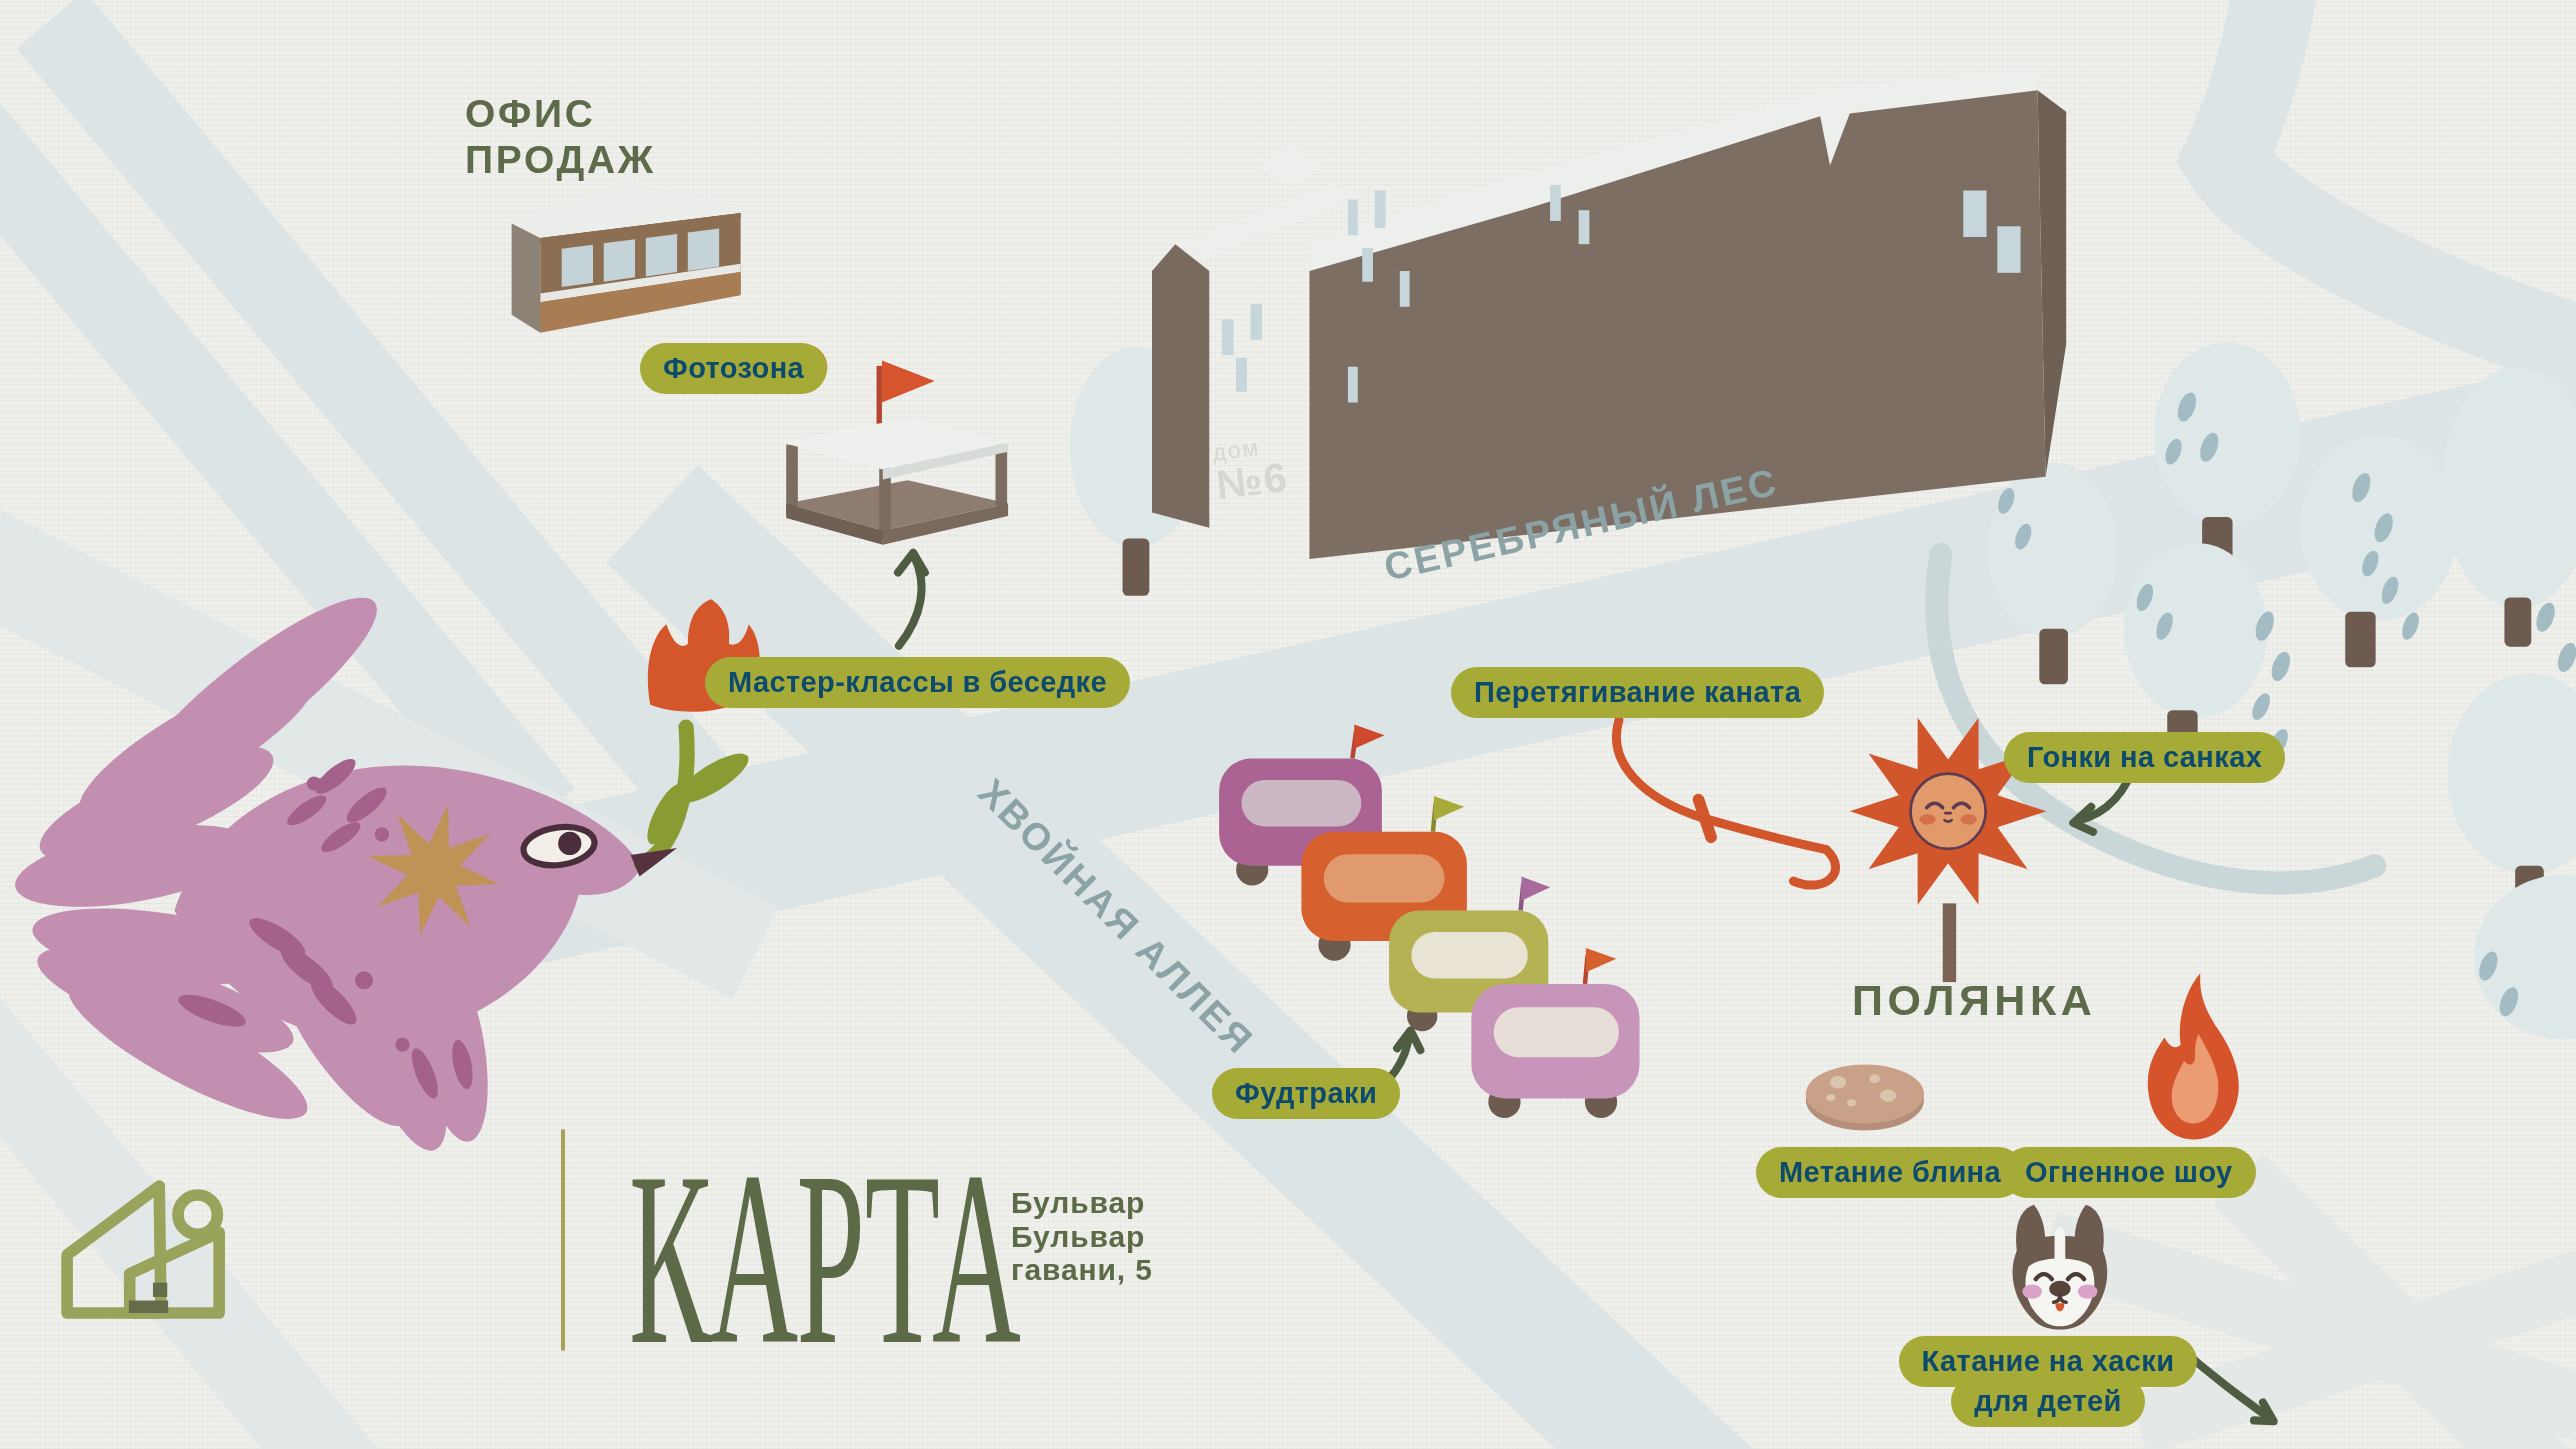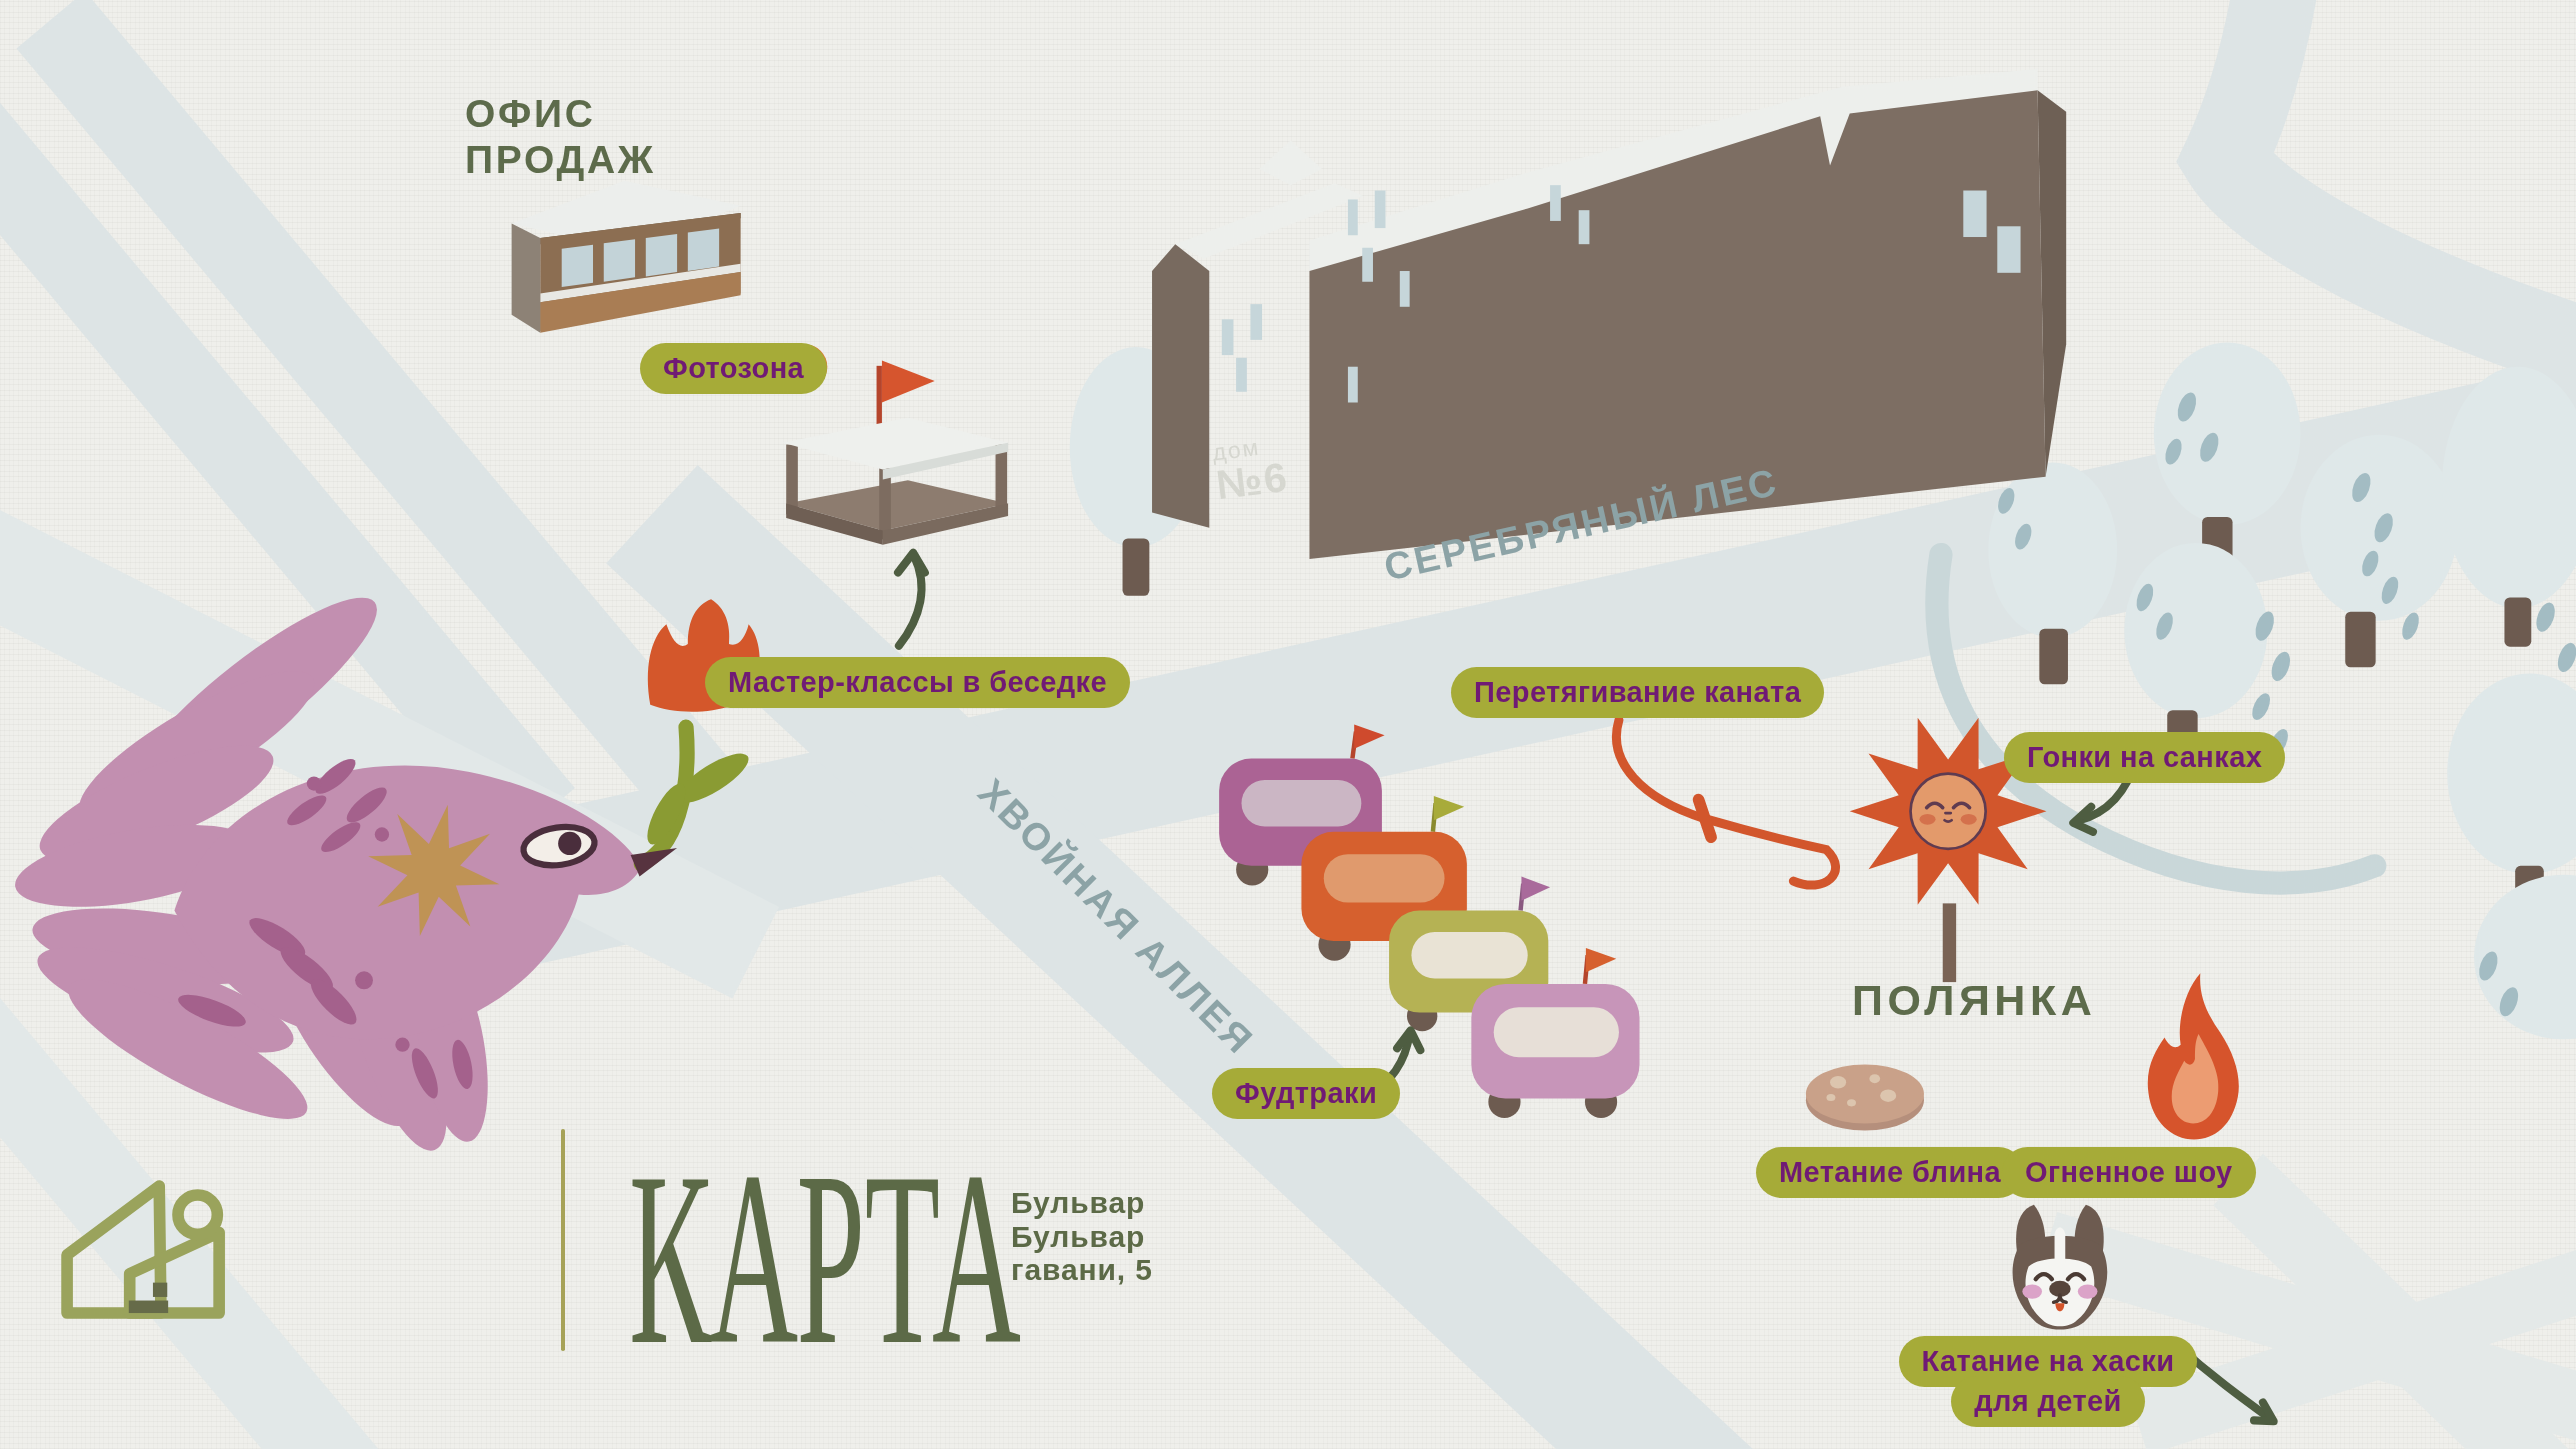--- a/index.html
+++ b/index.html
@@ -9,21 +9,21 @@
     background-image:
       repeating-linear-gradient(0deg, rgba(110,110,100,0.055) 0 0.9px, transparent 0.9px 5.4px),
       repeating-linear-gradient(90deg, rgba(110,110,100,0.035) 0 0.9px, transparent 0.9px 4.5px);
     font-family:"Liberation Sans", sans-serif;
   }
   svg.scene{position:absolute;left:0;top:0;z-index:1;}
   .txt{position:absolute;z-index:3;}
   .heading{color:#5d6b4b;font-weight:700;letter-spacing:2.7px;line-height:1.18;font-size:39px;white-space:pre-line;}
   .road-name{color:#8ca3a6;font-weight:700;font-size:38px;letter-spacing:2.7px;white-space:nowrap;}
   .pill{
-    position:absolute;z-index:3;background:#a6ab38;color:#701a75;
+    position:absolute;z-index:3;background:#a6ab38;color:#0c4a6e;
     font-size:29px;font-weight:700;letter-spacing:0.4px;
     padding:9px 23px;border-radius:36px;white-space:nowrap;
   }
   .pill-stack{position:absolute;z-index:3;display:flex;flex-direction:column;align-items:center;}
   .pill-stack .pill{position:relative;}
   .pill-stack .pill.l2{margin-top:-10.7px;}
   .dom-label{color:#d6d7d0;line-height:1.05;letter-spacing:1.8px;transform:rotate(-7deg);}
   .dom-label .l1{font-size:23px;display:block;}
   .dom-label .l2{font-size:41px;display:block;font-weight:700;}
   .brand{color:#55493f;font-weight:700;font-size:34px;letter-spacing:7.2px;line-height:1.38;white-space:pre-line;}

